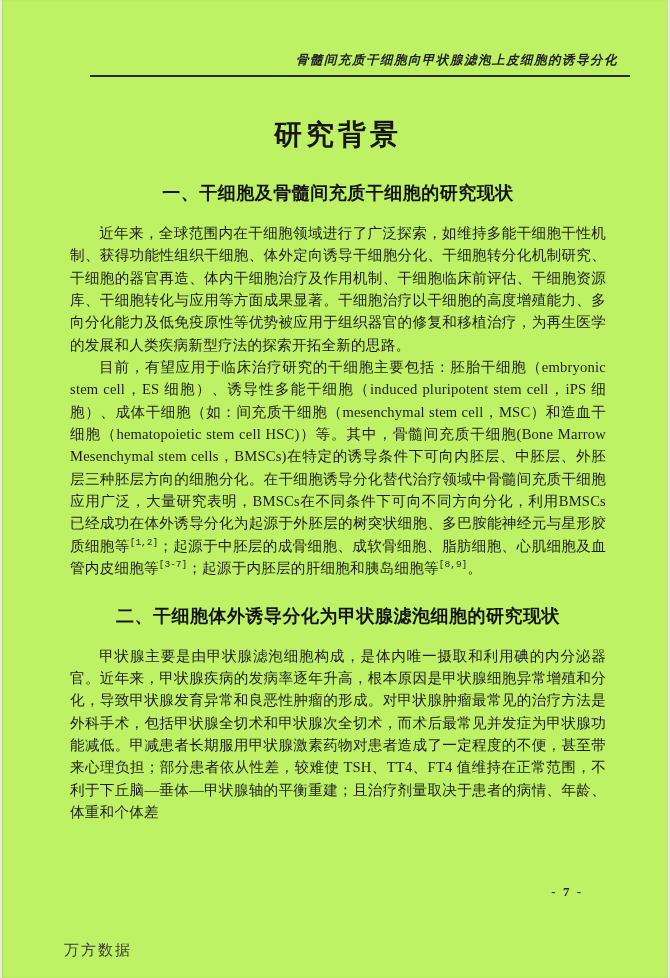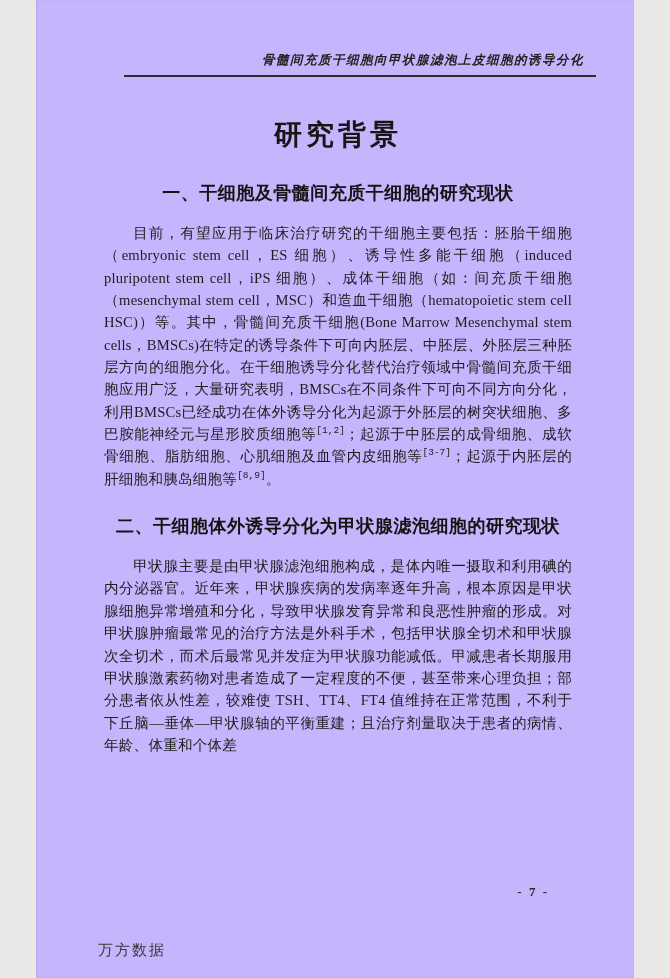--- a/index.html
+++ b/index.html
@@ -1,20 +1,20 @@
 <!DOCTYPE html>
 <html lang="zh"><head>
 <meta charset="utf-8">
 <style>
   html,body{margin:0;padding:0;background:#e8e8e6;}
   .page{
     position:relative;
-    width:598px;height:978px;
+    width:666px;height:978px;
     margin:0 auto;
-    background:#c4b5fd;
+    background:#bef264;
     color:#1d1d1d;
     font-family:"Liberation Serif","DejaVu Serif",serif;
     overflow:hidden;
     box-shadow:inset 1px 0 2px rgba(0,0,0,.08);
   }
   
   .header{
     position:absolute;top:50px;left:88px;right:38px;
     border-bottom:2px solid #2b2b2b;
     padding-bottom:6px;
@@ -87,20 +87,21 @@
   <div class="header" data-name="page-header">
     <span class="running-title" data-name="running-title">骨髓间充质干细胞向甲状腺滤泡上皮细胞的诱导分化</span>
   </div>
 
   <div class="content" data-name="page-content">
     <h1 class="title" data-name="page-title">研究背景</h1>
 
     <section data-name="section-1">
       <h2 class="sec-heading" data-name="section-1-heading">一、干细胞及骨髓间充质干细胞的研究现状</h2>
       <div class="paras" data-name="section-1-body">
+          <p class="para" data-name="paragraph"><span>近年来，全球范围内在干细胞领域进行了广泛探索，如维持多能干细胞干性机制、获得功能性组织干细胞、体外定向诱导干细胞分化、干细胞转分化机制研究、干细胞的器官再造、体内干细胞治疗及作用机制、干细胞临床前评估、干细胞资源库、干细胞转化与应用等方面成果显著。干细胞治疗以干细胞的高度增殖能力、多向分化能力及低免疫原性等优势被应用于组织器官的修复和移植治疗，为再生医学的发展和人类疾病新型疗法的探索开拓全新的思路。</span></p>
           <p class="para" data-name="paragraph"><span>目前，有望应用于临床治疗研究的干细胞主要包括：胚胎干细胞（embryonic stem cell，ES 细胞）、诱导性多能干细胞（induced pluripotent stem cell，iPS 细胞）、成体干细胞（如：间充质干细胞（mesenchymal stem cell，MSC）和造血干细胞（hematopoietic stem cell HSC)）等。其中，骨髓间充质干细胞(Bone Marrow Mesenchymal stem cells，BMSCs)在特定的诱导条件下可向内胚层、中胚层、外胚层三种胚层方向的细胞分化。在干细胞诱导分化替代治疗领域中骨髓间充质干细胞应用广泛，大量研究表明，BMSCs在不同条件下可向不同方向分化，利用BMSCs已经成功在体外诱导分化为起源于外胚层的树突状细胞、多巴胺能神经元与星形胶质细胞等</span><sup data-name="citation-superscript">[1,2]</sup><span>；起源于中胚层的成骨细胞、成软骨细胞、脂肪细胞、心肌细胞及血管内皮细胞等</span><sup data-name="citation-superscript">[3-7]</sup><span>；起源于内胚层的肝细胞和胰岛细胞等</span><sup data-name="citation-superscript">[8,9]</sup><span>。</span></p>
         </div>
     </section>
 
     <section data-name="section-2">
       <h2 class="sec-heading" data-name="section-2-heading">二、干细胞体外诱导分化为甲状腺滤泡细胞的研究现状</h2>
       <div class="paras" data-name="section-2-body">
           <p class="para" data-name="paragraph"><span>甲状腺主要是由甲状腺滤泡细胞构成，是体内唯一摄取和利用碘的内分泌器官。近年来，甲状腺疾病的发病率逐年升高，根本原因是甲状腺细胞异常增殖和分化，导致甲状腺发育异常和良恶性肿瘤的形成。对甲状腺肿瘤最常见的治疗方法是外科手术，包括甲状腺全切术和甲状腺次全切术，而术后最常见并发症为甲状腺功能减低。甲减患者长期服用甲状腺激素药物对患者造成了一定程度的不便，甚至带来心理负担；部分患者依从性差，较难使 TSH、TT4、FT4 值维持在正常范围，不利于下丘脑—垂体—甲状腺轴的平衡重建；且治疗剂量取决于患者的病情、年龄、体重和个体差</span></p>
         </div>
     </section>

